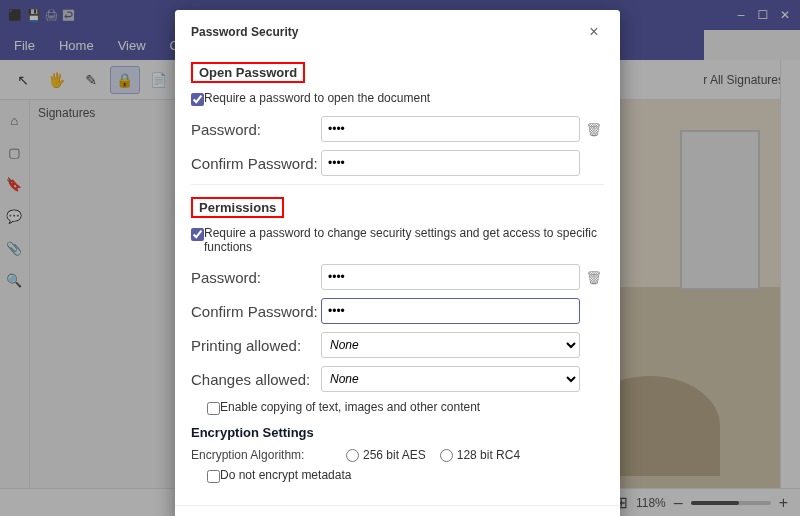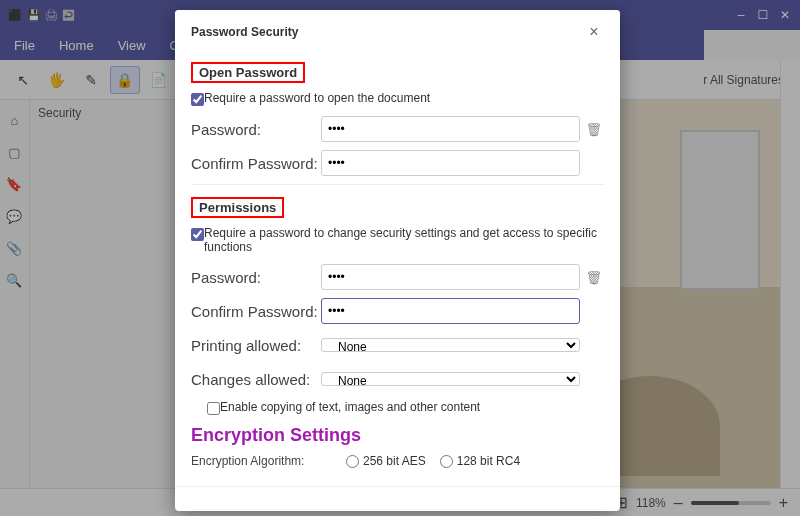--- a/index.html
+++ b/index.html
@@ -273,46 +273,47 @@
       border-radius: 3px;
       padding: 0 6px;
       font-size: 12px;
       outline: none;
     }
     .form-input.active {
       border-color: #5b5ea6;
     }
     .form-select {
       flex: 1;
-      height: 14px;
+      height: 26px;
       border: 1px solid #ccc;
       border-radius: 3px;
-      padding: 0 12px;
+      padding: 0 4px;
       font-size: 12px;
       background: white;
       cursor: pointer;
+      font-style: italic;
     }
 
     .trash-icon {
       width: 20px; height: 26px;
       display: flex; align-items: center; justify-content: center;
       color: #888;
       font-size: 13px;
       cursor: pointer;
       margin-left: 4px;
     }
 
     
     .enc-section {
       margin-top: 10px;
     }
     .enc-title {
-      font-size: 18px;
+      font-size: 13px;
       font-weight: 600;
-      color: #a21caf;
+      color: #0f172a;
       margin-bottom: 8px;
     }
     .enc-row {
       display: flex;
       align-items: center;
       gap: 25px;
       margin-bottom: 6px;
     }
     .enc-label {
       font-size: 12px;
@@ -415,21 +416,21 @@
 <div class="sidebar">
   <div class="sidebar-icon">⌂</div>
   <div class="sidebar-icon">▢</div>
   <div class="sidebar-icon">🔖</div>
   <div class="sidebar-icon">💬</div>
   <div class="sidebar-icon">📎</div>
   <div class="sidebar-icon">🔍</div>
 </div>
 
 <div class="breadcrumb-area">
-  <span>Security</span>
+  <span>Signatures</span>
 </div>
 
 <div class="collapse-arrow">◀</div>
 
 <div class="content-area">
   <div class="page-area">
 
     <div style="position:absolute;top:0;left:0;width:50%;height:100%;background:#3d8b8b;"></div>
     <div style="position:absolute;top:0;right:0;width:50%;height:100%;background:#e8e0d0;"></div>
     <div style="position:absolute;bottom:0;right:0;width:55%;height:55%;background:#d4c9b0;"></div>
@@ -542,20 +543,24 @@
             <input type="radio" name="enc" style="">
             <span>256 bit AES</span>
           </label>
           <label class="radio-item">
             <input type="radio" name="enc" style="">
             <span>128 bit RC4</span>
           </label>
         </div>
       </div>
 
+      <div class="checkbox-row" style="margin-left:16px;">
+        <input type="checkbox" style="">
+        <label>Do not encrypt metadata</label>
+      </div>
     </div>
 
   </div>
 
   <div class="dialog-footer">
     
     
   </div>
 </div>
 

